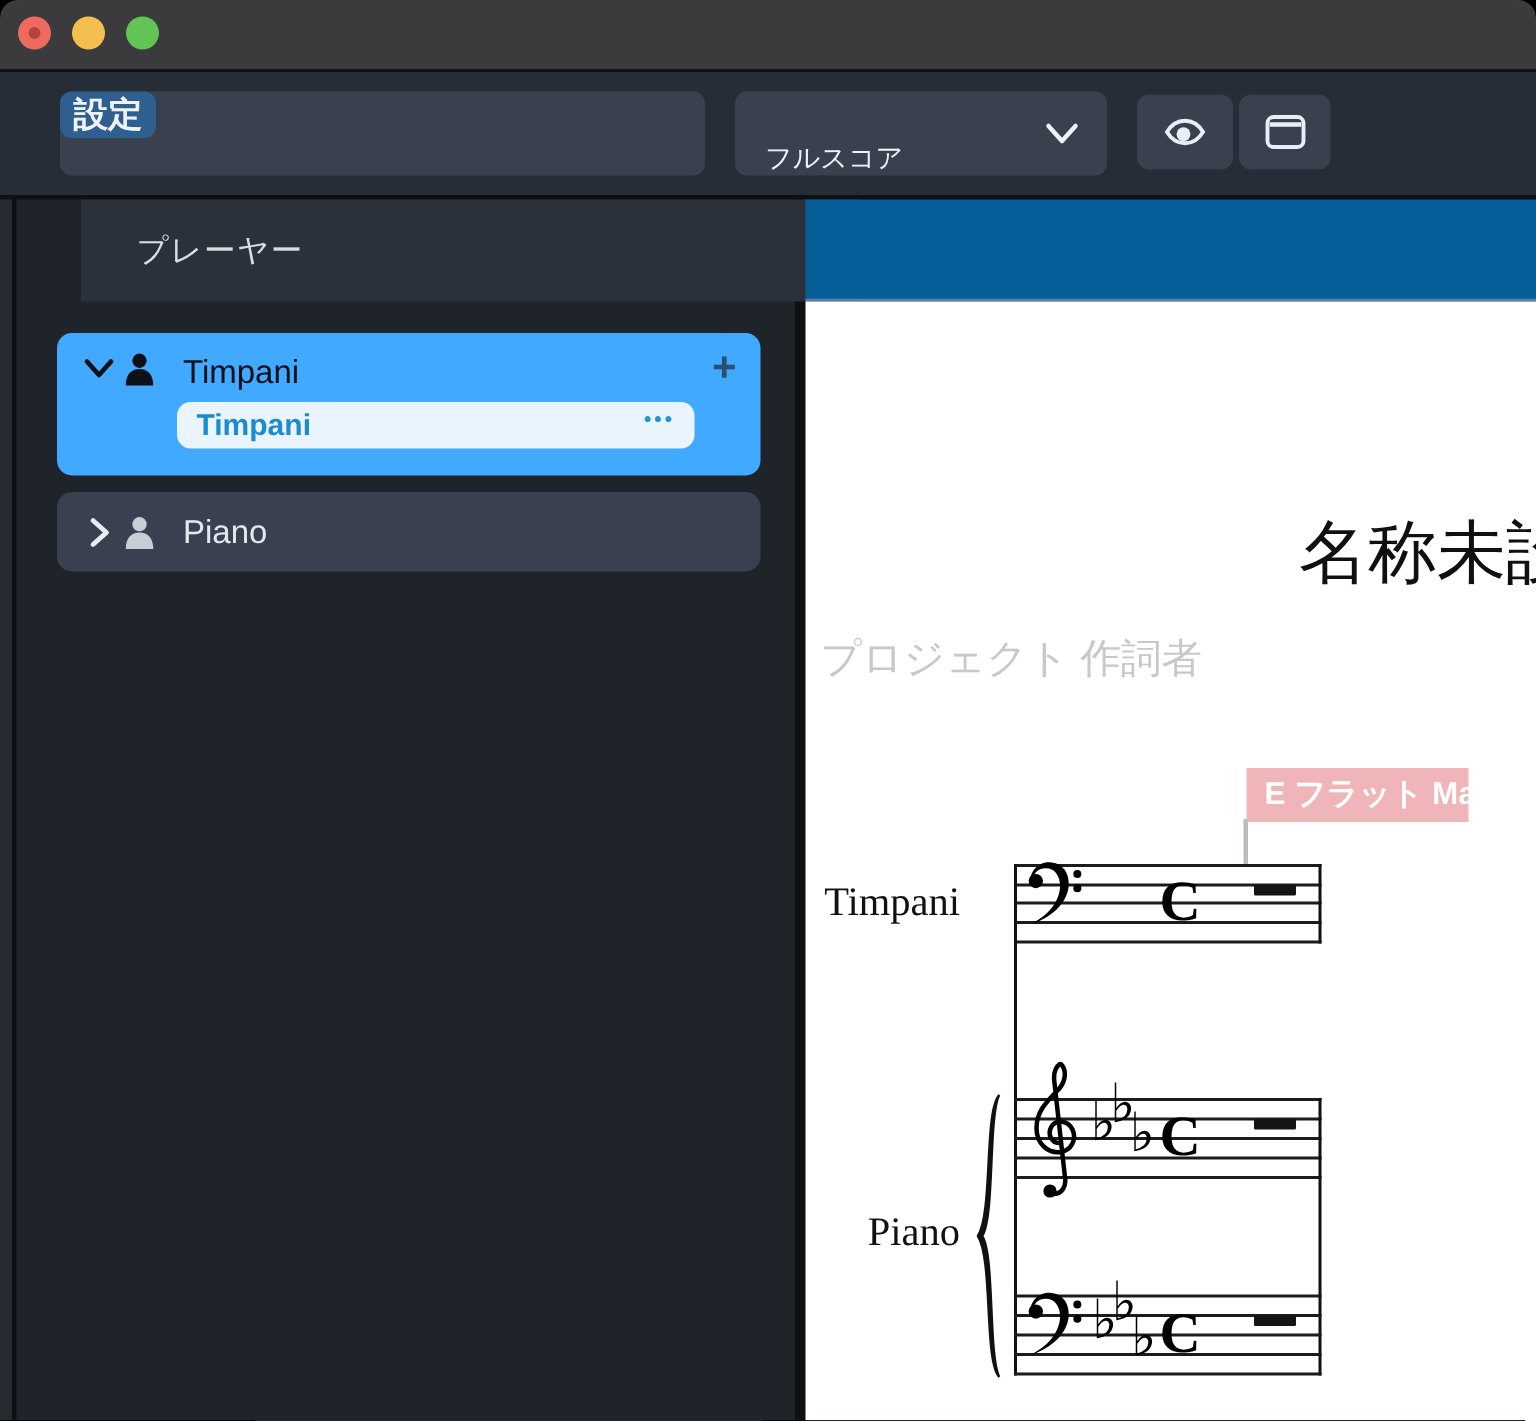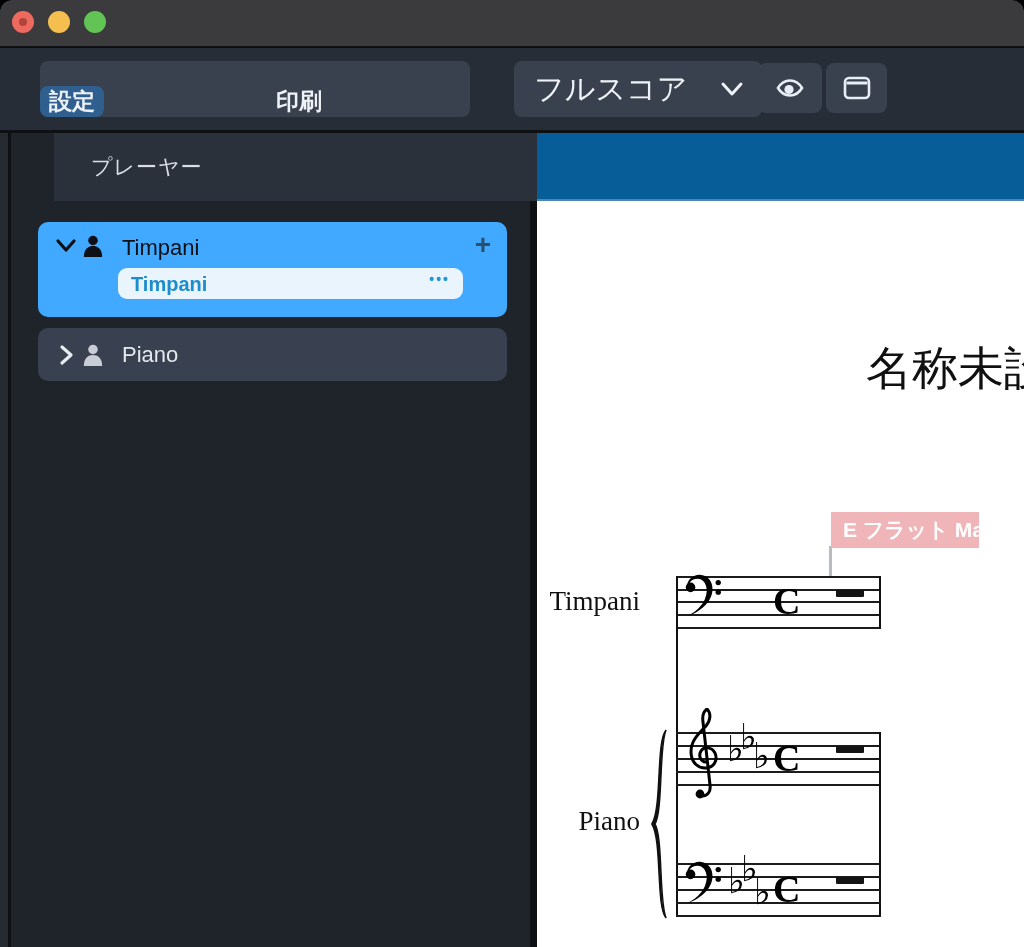--- a/index.html
+++ b/index.html
@@ -11,25 +11,25 @@
   
   #titlebar{left:0;top:0;width:1024px;height:46px;background:#3b3b3d;border-radius:12px 12px 0 0;}
   .light{width:22px;height:22px;border-radius:50%;top:11px;}
   .light.red{left:12px;background:#ee6a5f;}
   .light.yellow{left:48px;background:#f5bf4f;}
   .light.green{left:84px;background:#61c454;}
   .light .dot{position:absolute;left:7px;top:7px;width:8px;height:8px;border-radius:50%;background:#b2443a;}
 
   
   #toolbar{left:0;top:48px;width:1024px;height:82px;background:#262d37;}
-  #tabgroup{left:40px;top:13px;width:430px;height:56px;background:#39414e;border-radius:8px;display:flex;align-items:flex-end;gap:24px;}
+  #tabgroup{left:40px;top:13px;width:430px;height:56px;background:#39414e;border-radius:8px;display:flex;align-items:flex-start;gap:24px;}
   .mode-tab{flex:1;display:flex;align-items:center;justify-content:center;color:#eef1f5;font-size:23px;font-weight:600;border-radius:8px;cursor:default;}
   .mode-tab.active{background:#2e5f8f;flex:0 0 64px;}
   #layout-dd{left:490px;top:13px;width:248px;height:56px;background:#39414e;border-radius:8px;color:#eef1f5;
-             display:flex;align-items:center;font-size:30px;font-weight:500;margin-left:24px;}
+             display:flex;align-items:flex-end;font-size:18px;font-weight:500;}
   #layout-dd .val{margin-left:20px;}
   #layout-dd svg{position:absolute;right:18px;top:20px;}
   .iconbtn{top:15px;height:50px;background:#39414e;border-radius:8px;display:flex;align-items:center;justify-content:center;}
   #btn-eye{left:758px;width:64px;}
   #btn-window{left:826px;width:61px;}
 
   
   #side-strip{left:0;top:133px;width:8px;height:814px;background:#262a31;}
   #panel{left:11px;top:133px;width:519px;height:814px;background:#1f242b;}
   #panel-header{left:0;top:0;width:519px;height:68px;background:#2b313b;display:flex;align-items:center;margin-left:43px;}
@@ -73,21 +73,20 @@
     <div class="light red abs">
         <span class="dot"></span>
       </div>
     <div class="light yellow abs"></div>
     <div class="light green abs"></div>
   </div>
 
   <div id="toolbar" class="abs">
     <div id="tabgroup" class="abs">
       <div class="mode-tab active">設定</div>
-      <div class="mode-tab">印刷</div>
     </div>
 
     <div id="layout-dd" class="abs">
       <span class="val">フルスコア</span>
       <svg width="24" height="16" viewBox="0 0 24 16">
         <polyline points="3,3 12,13 21,3" fill="none" stroke="#eef1f5" stroke-width="3" stroke-linecap="round" stroke-linejoin="round"></polyline>
       </svg>
     </div>
 
     <div id="btn-eye" class="iconbtn abs">
@@ -138,20 +137,21 @@
       </svg>
       <span class="pname light">Piano</span>
     </div>
   </div>
 
   <div id="bluebar" class="abs"></div>
   <div id="bluebar-edge" class="abs"></div>
   <div id="page" class="abs"></div>
 
   <div id="score-title" class="abs">名称未設定</div>
+  <div id="score-subtitle" class="abs">プロジェクト 作詞者</div>
 
   <div id="key-stem" class="abs"></div>
   <div id="key-label" class="abs">E フラット Major</div>
 
   <div class="staff-label abs" style="left:548px;top:586px;width:92px;">Timpani</div>
   <div class="staff-line abs" style="top:576px;"></div>
   <div class="staff-line abs" style="top:589px;"></div>
   <div class="staff-line abs" style="top:601px;"></div>
   <div class="staff-line abs" style="top:614px;"></div>
   <div class="staff-line abs" style="top:627px;"></div>

